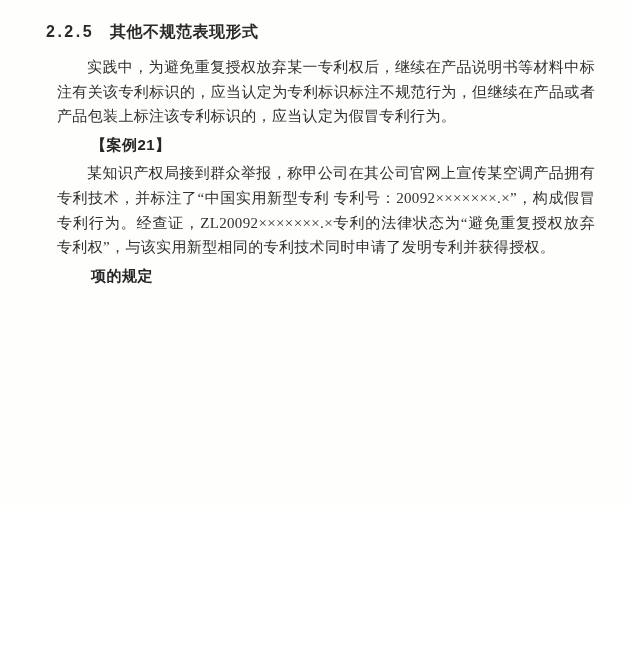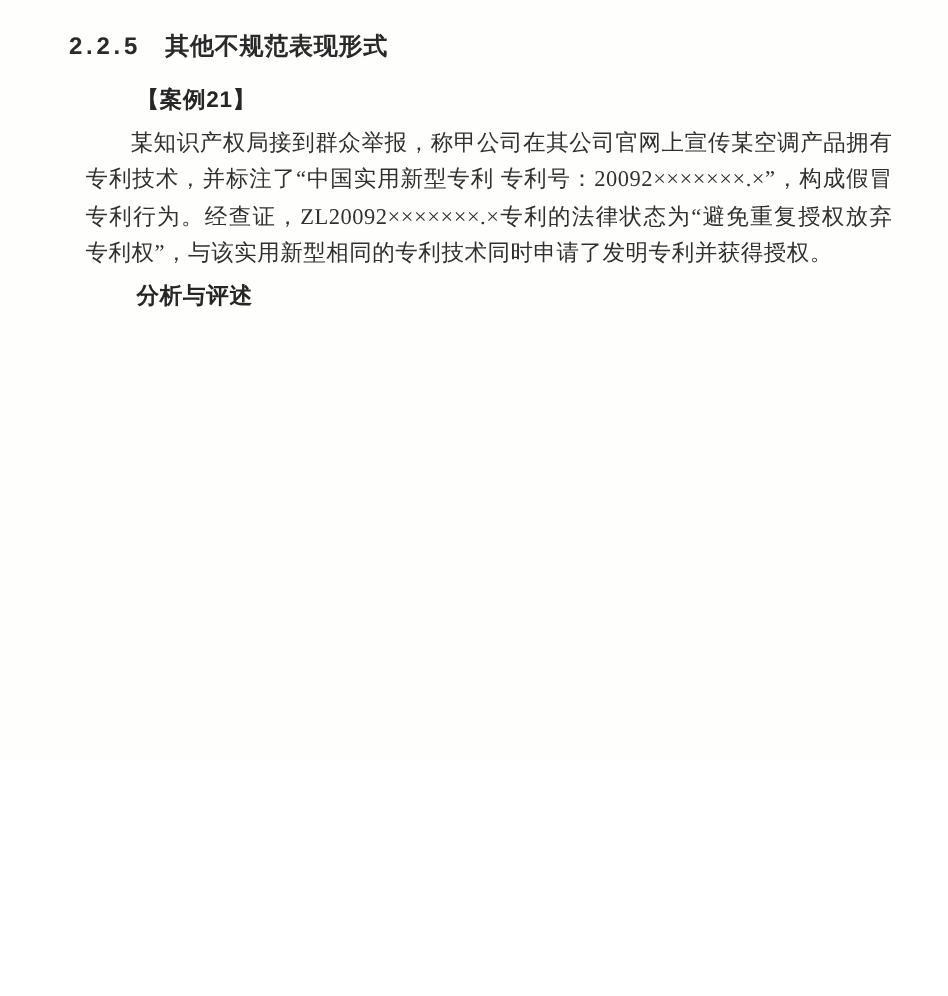--- a/index.html
+++ b/index.html
@@ -62,25 +62,26 @@
 </style>
 </head>
 <body>
 
 <div class="page">
 
   <h2 class="heading">
     <span class="h-num">2.2.5</span><span class="h-title">其他不规范表现形式</span>
   </h2>
 
+  <p class="para">实践中，为避免重复授权放弃某一专利权后，继续在产品说明书等材料中标注有关该专利标识的，应当认定为专利标识标注不规范行为，但继续在产品或者产品包装上标注该专利标识的，应当认定为假冒专利行为。</p>
 
   <p class="sub-label">【案例21】</p>
 
   <p class="para">某知识产权局接到群众举报，称甲公司在其公司官网上宣传某空调产品拥有专利技术，并标注了“中国实用新型专利 专利号：20092×××××××.×”，构成假冒专利行为。经查证，ZL20092×××××××.×专利的法律状态为“避免重复授权放弃专利权”，与该实用新型相同的专利技术同时申请了发明专利并获得授权。</p>
 
-  <p class="sub-label">分析与评述</p>
+  <p class="sub-label">项的规定</p>
 
 
 
 
   <div class="page-number">14</div>
 
 </div>
 
 </body></html>

